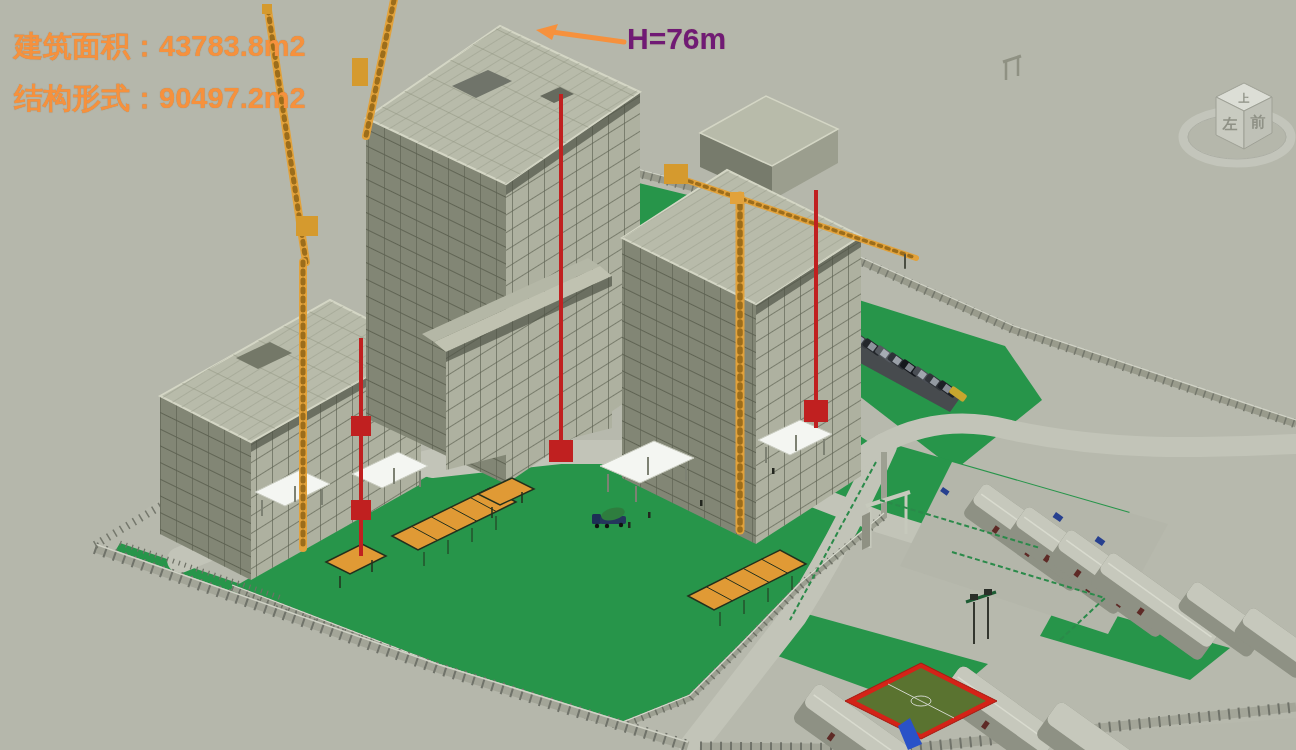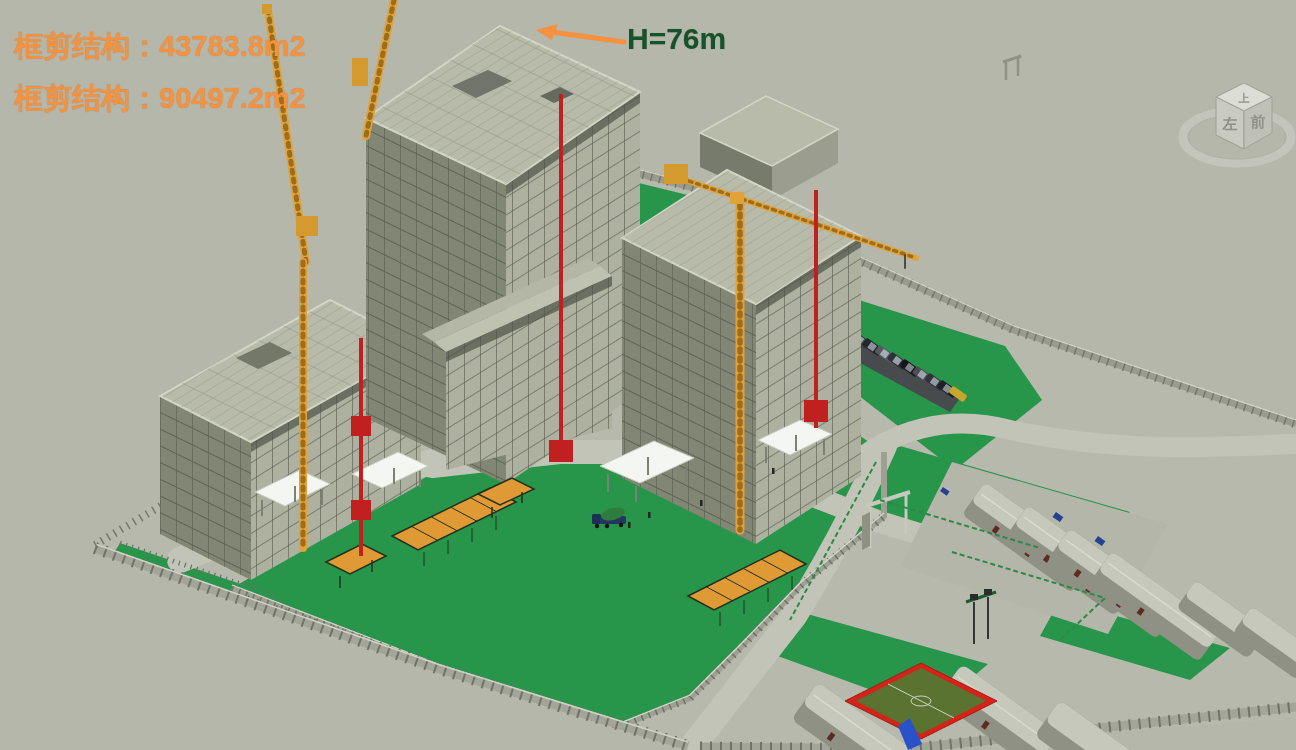--- a/index.html
+++ b/index.html
@@ -2,21 +2,21 @@
 <html><head>
 <meta charset="utf-8">
 <style>
   html,body{margin:0;padding:0;}
   body{font-family:"Liberation Sans","DejaVu Sans",sans-serif;}
   .stage{position:relative;width:1296px;height:750px;overflow:hidden;background:#b5b7ab;}
   .stage svg{position:absolute;left:0;top:0;}
   .anno{position:absolute;left:14px;top:20px;color:#f6913d;font-weight:bold;
         font-size:29px;line-height:52px;white-space:nowrap;
         text-shadow:0 0 1px rgba(110,60,0,.35);}
-  .hlabel{position:absolute;left:627px;top:22px;color:#14532d;font-weight:bold;
+  .hlabel{position:absolute;left:627px;top:22px;color:#701a75;font-weight:bold;
           font-size:30px;white-space:nowrap;text-shadow:0 0 1px rgba(110,60,0,.35);}
   .vc-text{fill:#8f9186;font-weight:bold;}
 </style>
 </head>
 <body>
 
 <div class="stage">
 <svg width="1296" height="750" viewBox="0 0 1296 750">
   <defs>
     <pattern id="pfse" width="8" height="15" patternUnits="userSpaceOnUse" patternTransform="rotate(-32)">
@@ -412,17 +412,17 @@
     <polygon fill="#dcded6" stroke="#9fa196" stroke-width="1" points="1216,97 1244,83 1272,97 1244,111"></polygon>
     <polygon fill="#c9cbc1" stroke="#9fa196" stroke-width="1" points="1216,97 1244,111 1244,149 1216,135"></polygon>
     <polygon fill="#bfc1b7" stroke="#9fa196" stroke-width="1" points="1244,111 1272,97 1272,133 1244,149"></polygon>
     <text class="vc-text" x="1244" y="102" font-size="11" text-anchor="middle">上</text>
     <text class="vc-text" x="1230" y="129" font-size="15" text-anchor="middle">左</text>
     <text class="vc-text" x="1258" y="127" font-size="15" text-anchor="middle">前</text>
   </g>
 </svg>
 
 <div class="anno">
-  <div>框剪结构：43783.8m2</div>
-  <div>框剪结构：90497.2m2</div>
+  <div>建筑面积：43783.8m2</div>
+  <div>结构形式：90497.2m2</div>
 </div>
 <div class="hlabel">H=76m</div>
 </div>
 
 </body></html>

